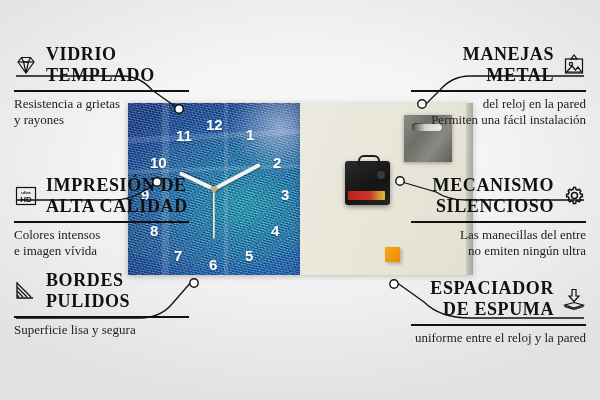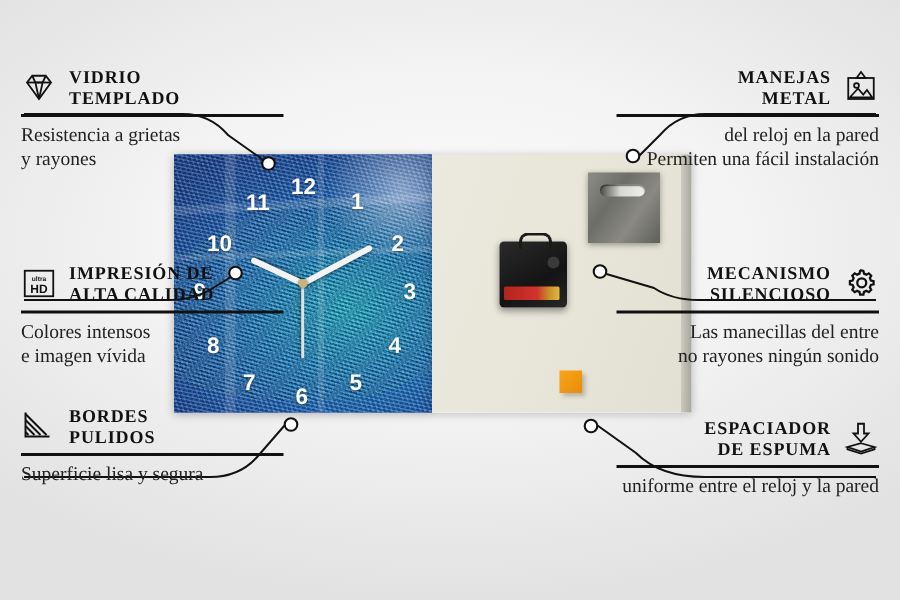--- a/index.html
+++ b/index.html
@@ -10,21 +10,21 @@
   }
   .stage{
     position:relative;width:600px;height:400px;
     background:
       radial-gradient(ellipse 70% 60% at 50% 40%, #fbfbfb 0%, #f4f4f4 45%, #e9e9e9 78%, #e2e2e2 100%);
     overflow:hidden;
   }
 
   
   .product{
-    position:absolute;left:116px;top:103px;width:320px;height:172px;text-decoration:underline;
+    position:absolute;left:128px;top:103px;width:320px;height:172px;text-decoration:underline;
   }
   .clock-panel{
     position:absolute;left:0;top:0;width:172px;height:172px;
     background:
       repeating-linear-gradient(12deg, rgba(255,255,255,.16) 0 1px, rgba(0,0,0,.12) 1px 2.4px),
       repeating-linear-gradient(72deg, rgba(255,255,255,.10) 0 1.2px, rgba(0,0,0,.10) 1.2px 3px),
       radial-gradient(ellipse 90% 70% at 68% 60%, #19a7c4 0%, #1878c0 38%, #1b5fb4 62%, #17408f 100%),
       linear-gradient(135deg,#2f7fd0,#123f86);
     overflow:hidden;
     box-shadow:0 1px 6px rgba(0,0,0,.28);
@@ -112,21 +112,21 @@
 
   
   .feature{position:absolute;width:175px;}
   .feature .head{
     display:flex;align-items:center;gap:8px;
   }
   .feature.left .head{justify-content:flex-start;}
   .feature.right .head{justify-content:flex-end;}
   .ftitle{
     font-family:"Liberation Serif", serif;font-weight:700;
-    font-size:12px;letter-spacing:.6px;color:#111;line-height:1.18;
+    font-size:18px;letter-spacing:.6px;color:#111;line-height:1.18;
     text-transform:uppercase;
   }
   .feature.right .ftitle{text-align:right;}
   .rule{
     height:1.4px;background:#111;margin:4px 0 4px 0;width:100%;
   }
   .fdesc{
     font-family:"Liberation Serif", serif;font-size:13px;color:#222;line-height:1.28;
   }
   .feature.right .fdesc{text-align:right;}
@@ -300,21 +300,21 @@
           <path d="M12 3.2 L13.6 3.6 L14 5.4 L15.6 6.1 L17.2 5.2 L18.8 6.8 L17.9 8.4 L18.6 10 L20.4 10.4 L20.4 12.6
                    L18.6 13 L17.9 14.6 L18.8 16.2 L17.2 17.8 L15.6 16.9 L14 17.6 L13.6 19.4 L11.4 19.4 L11 17.6
                    L9.4 16.9 L7.8 17.8 L6.2 16.2 L7.1 14.6 L6.4 13 L4.6 12.6 L4.6 10.4 L6.4 10 L7.1 8.4 L6.2 6.8
                    L7.8 5.2 L9.4 6.1 L11 5.4 L11.4 3.6 Z"></path>
           <circle cx="12.5" cy="11.5" r="3"></circle>
         </svg>
       </span>
     </div>
     <div class="rule"></div>
     <div class="fdesc">Las manecillas del entre</div>
-    <div class="fdesc">no rayones ningún sonido</div>
+    <div class="fdesc">no emiten ningún ultra</div>
   </div>
 
   <div class="feature right f-foam">
     <div class="head">
       <div>
         <div class="ftitle">ESPACIADOR</div>
         <div class="ftitle">DE ESPUMA</div>
       </div>
       <span class="ico">
         <svg viewBox="0 0 24 24" fill="none" stroke="#111" stroke-width="1.2">

